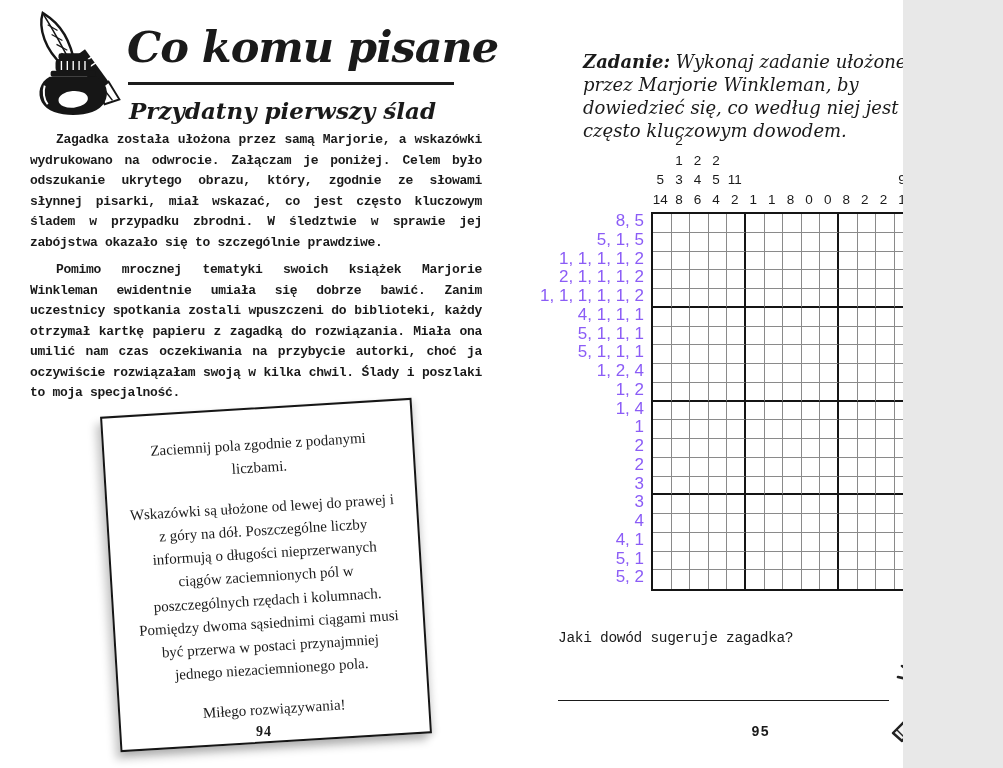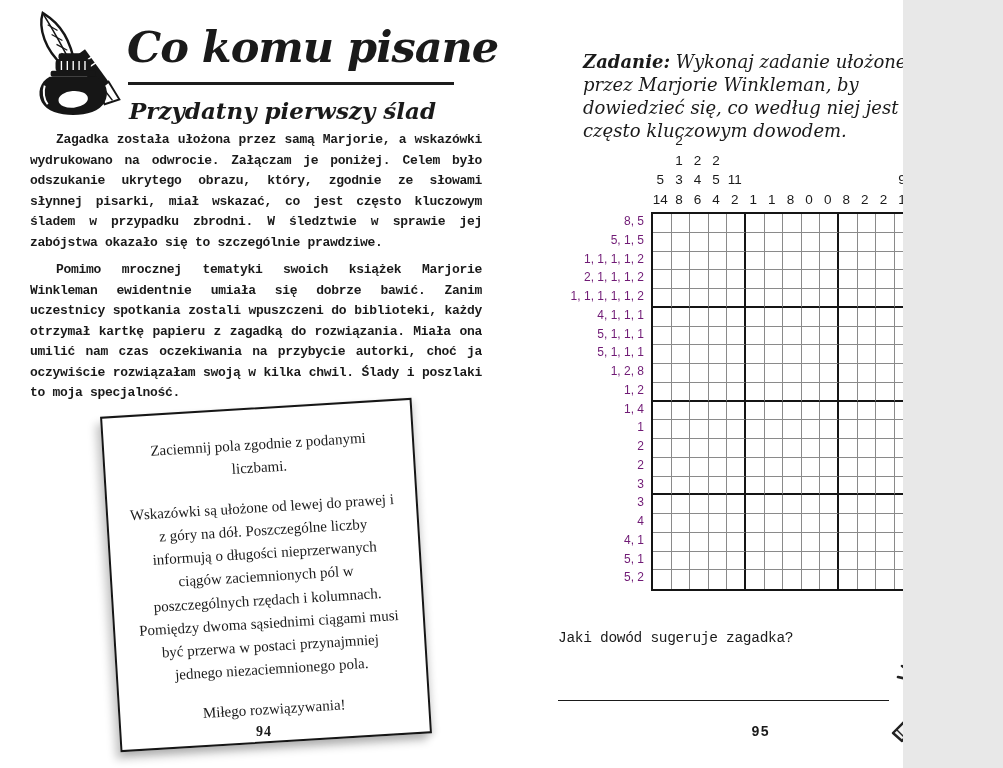--- a/index.html
+++ b/index.html
@@ -47,21 +47,21 @@
   .cell.lastcol{border-right:none;}
   .cell.lastrow{border-bottom:none;}
 
   .col-clues{position:absolute;left:0;bottom:100%;margin-bottom:3px;display:grid;
     grid-template-columns:repeat(15,18.6px);align-items:end;}
   .col-clue{display:flex;flex-direction:column;justify-content:flex-end;align-items:center;
     font-family:"Liberation Sans",sans-serif;font-size:13.5px;line-height:19.5px;color:#1a1a1a;}
   .row-clues{position:absolute;right:100%;top:0;margin-right:7px;display:flex;
     flex-direction:column;align-items:flex-end;}
   .row-clue{height:18.75px;line-height:18.75px;white-space:nowrap;
-    font-family:"Liberation Sans",sans-serif;font-size:12px;color:#701a75;}
+    font-family:"Liberation Sans",sans-serif;font-size:17px;color:#8b5cf6;}
 
   .question{position:absolute;left:558px;top:630px;margin:0;
     font-family:"Liberation Mono",monospace;font-weight:400;font-size:14.5px;letter-spacing:-0.3px;}
   .answer-line{position:absolute;left:558px;top:700px;width:331px;height:0;
     border-top:1.6px solid #1a1a1a;}
   .magnifier{position:absolute;left:880px;top:646px;width:108px;height:104px;}
 </style>
 </head>
 <body>
 
@@ -181,21 +181,21 @@
         </div>
       <div class="row-clues">
           <div class="row-clue">8, 5</div>
           <div class="row-clue">5, 1, 5</div>
           <div class="row-clue">1, 1, 1, 1, 2</div>
           <div class="row-clue">2, 1, 1, 1, 2</div>
           <div class="row-clue">1, 1, 1, 1, 1, 2</div>
           <div class="row-clue">4, 1, 1, 1</div>
           <div class="row-clue">5, 1, 1, 1</div>
           <div class="row-clue">5, 1, 1, 1</div>
-          <div class="row-clue">1, 2, 8</div>
+          <div class="row-clue">1, 2, 4</div>
           <div class="row-clue">1, 2</div>
           <div class="row-clue">1, 4</div>
           <div class="row-clue">1</div>
           <div class="row-clue">2</div>
           <div class="row-clue">2</div>
           <div class="row-clue">3</div>
           <div class="row-clue">3</div>
           <div class="row-clue">4</div>
           <div class="row-clue">4, 1</div>
           <div class="row-clue">5, 1</div>

